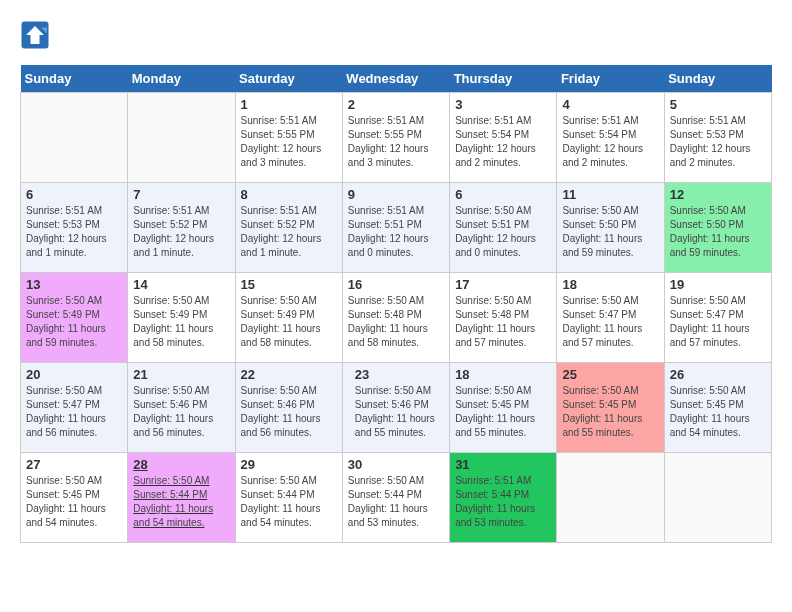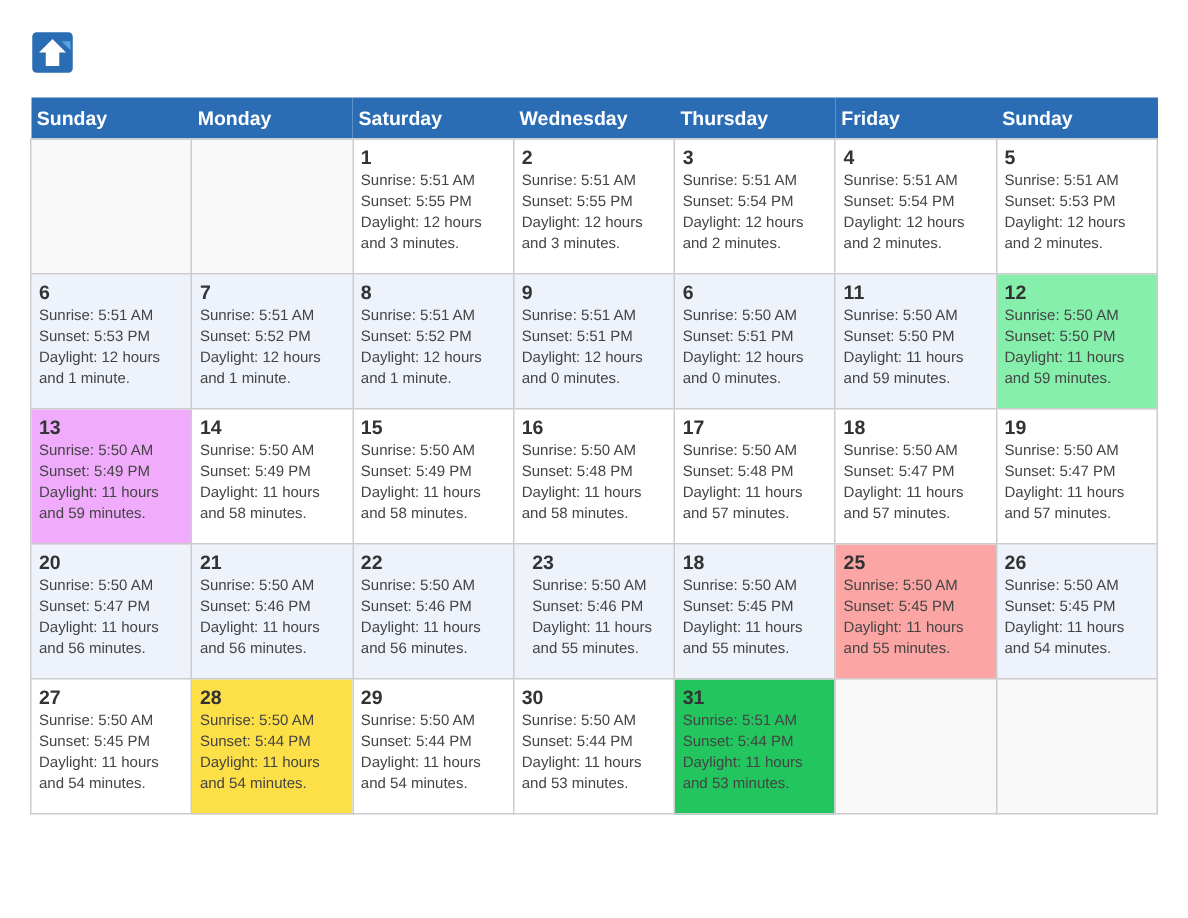--- a/index.html
+++ b/index.html
@@ -280,21 +280,21 @@
 Daylight: 11 hours and 54 minutes.</div>
         </td>
       </tr>
       <tr>
         <td style="background-color: rgb(255, 255, 255);">
           <span class="day-num">27</span>
           <div class="day-info" style="white-space: pre-line;">Sunrise: 5:50 AM
 Sunset: 5:45 PM
 Daylight: 11 hours and 54 minutes.</div>
         </td>
-        <td style="background-color: #fde047;">
+        <td style="background-color: #f0abfc; text-decoration: underline;">
           <span class="day-num">28</span>
           <div class="day-info" style="white-space: pre-line;">Sunrise: 5:50 AM
 Sunset: 5:44 PM
 Daylight: 11 hours and 54 minutes.</div>
         </td>
         <td style="background-color: rgb(255, 255, 255);">
           <span class="day-num">29</span>
           <div class="day-info" style="white-space: pre-line;">Sunrise: 5:50 AM
 Sunset: 5:44 PM
 Daylight: 11 hours and 54 minutes.</div>

